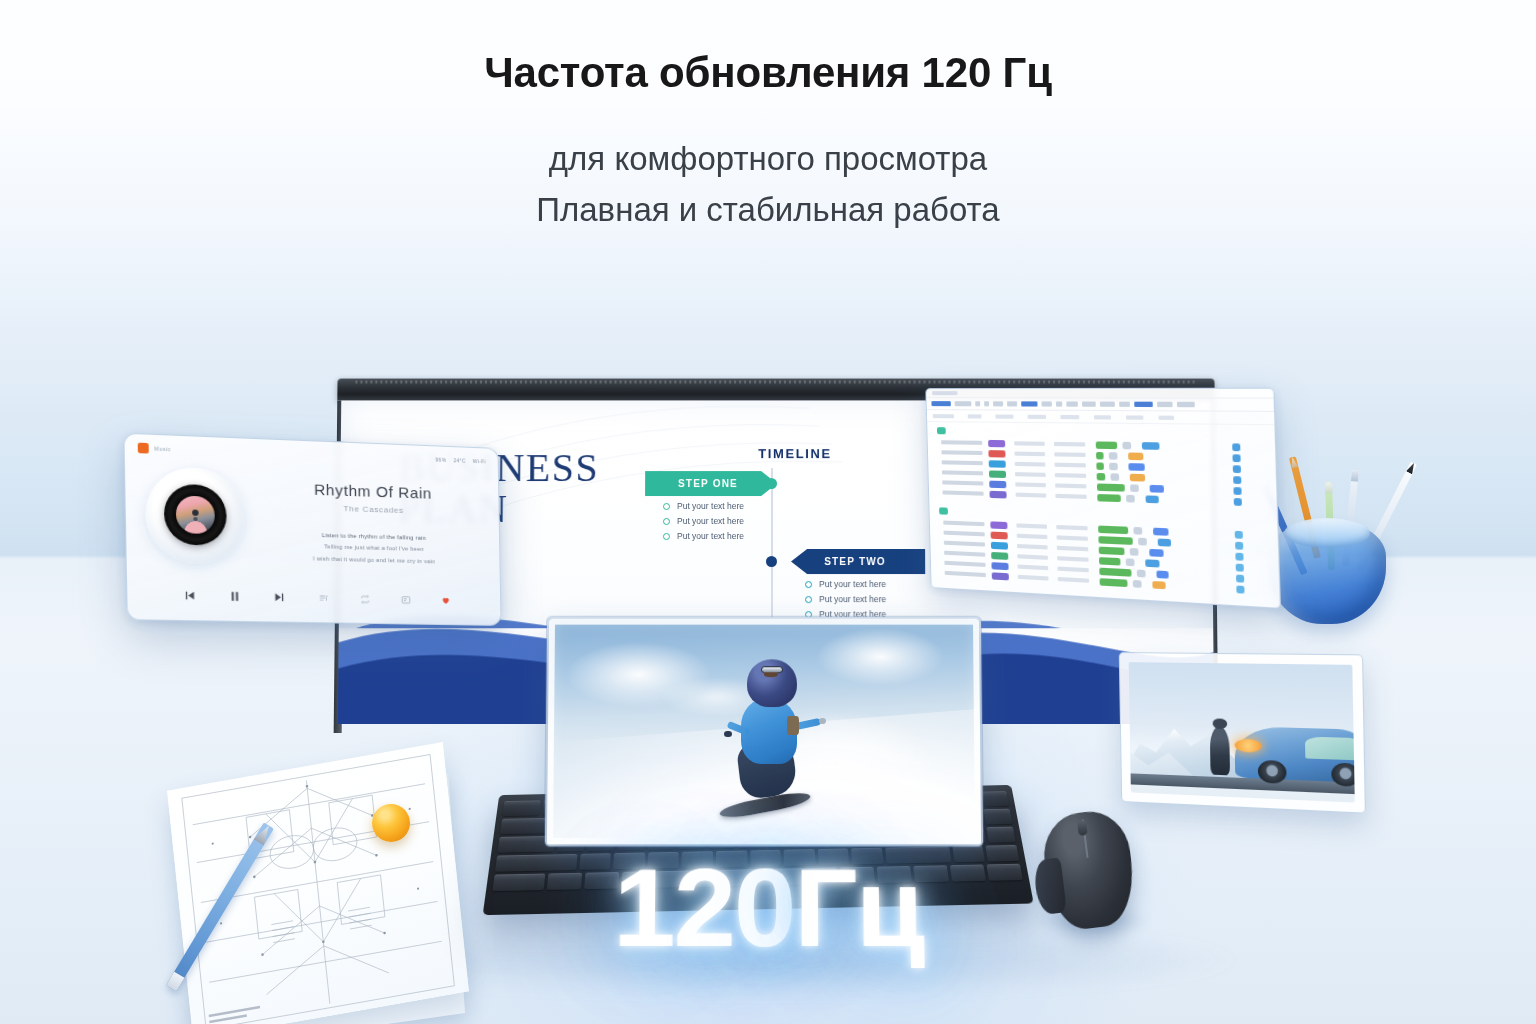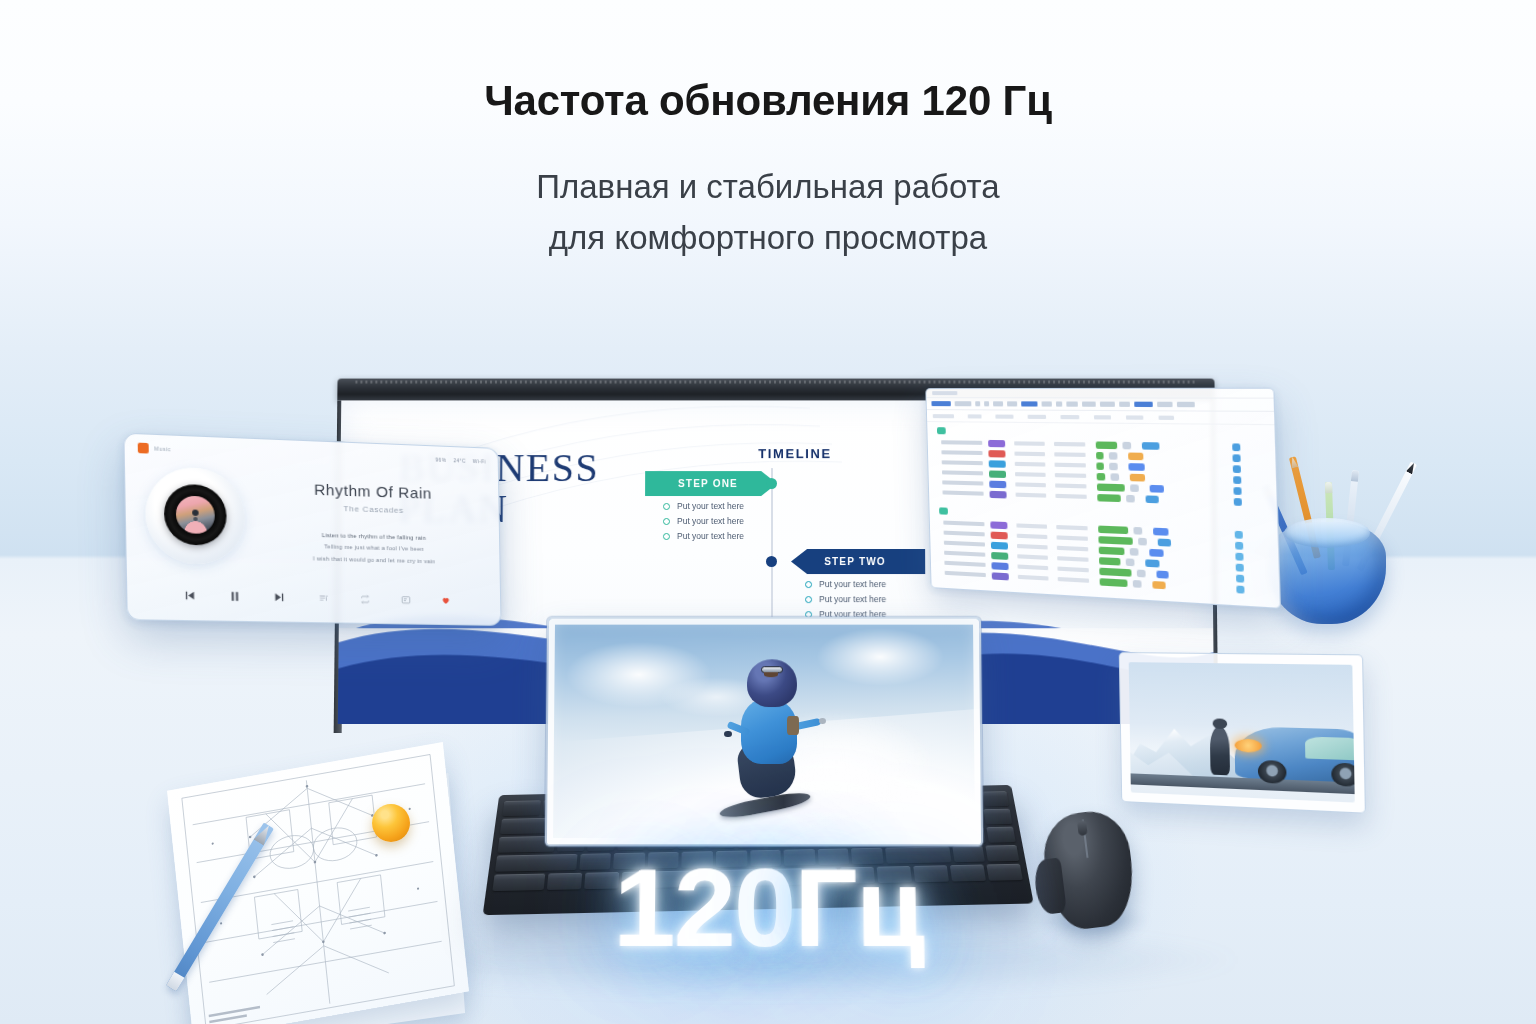--- a/index.html
+++ b/index.html
@@ -31,21 +31,21 @@
   #scene::after {
     content:"";
     position:absolute; inset:0;
     background: radial-gradient(ellipse 620px 360px at 50% 86%, rgba(150,200,255,.30), rgba(150,200,255,0) 70%);
     pointer-events:none;
   }
 
   
   .headline-wrap {
     position: absolute; left: 0; right: 0; top: 48px;
-    text-align: center; z-index: 40; margin-top: 28px;
+    text-align: center; z-index: 40;
   }
   .headline {
     font-size: 42px; font-weight: 700; color: #181818;
     letter-spacing: -0.2px; line-height: 1.2;
   }
   .sub { margin-top: 36px; font-size: 33px; color: #3a4048; font-weight: 400; line-height: 1.52; }
   .sub-line { display:block; }
 
   
   .desk-shadow {
@@ -453,22 +453,22 @@
   }
 </style>
 </head>
 <body>
 
 <div id="scene"></div>
 
 <div class="headline-wrap">
   <div class="headline">Частота обновления 120 Гц</div>
   <div class="sub">
+    <span class="sub-line">для комфортного просмотра</span>
     <span class="sub-line">Плавная и стабильная работа</span>
-    <span class="sub-line">для комфортного просмотра</span>
   </div>
 </div>
 
 <div class="desk-shadow"></div>
 
 <div class="monitor">
   <div class="monitor-side"></div>
   <div class="monitor-side r"></div>
   <div class="monitor-bezel"></div>
 

